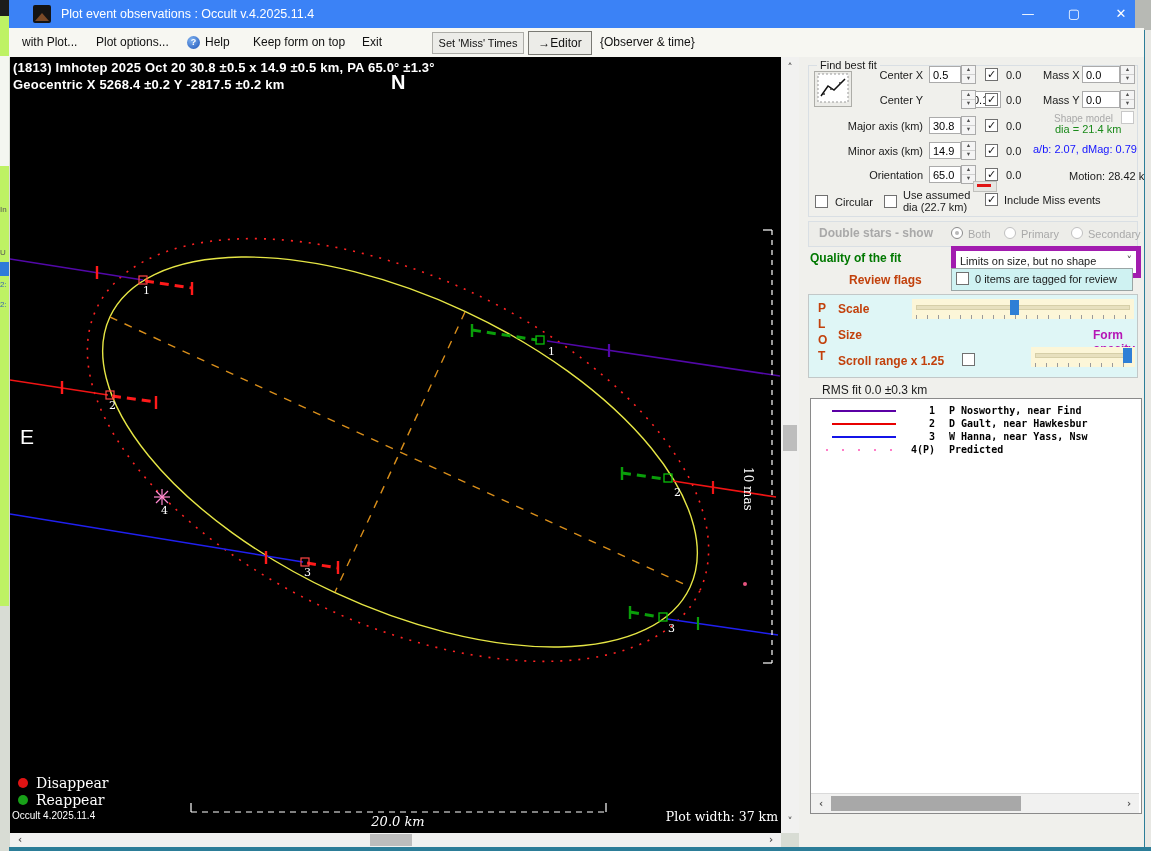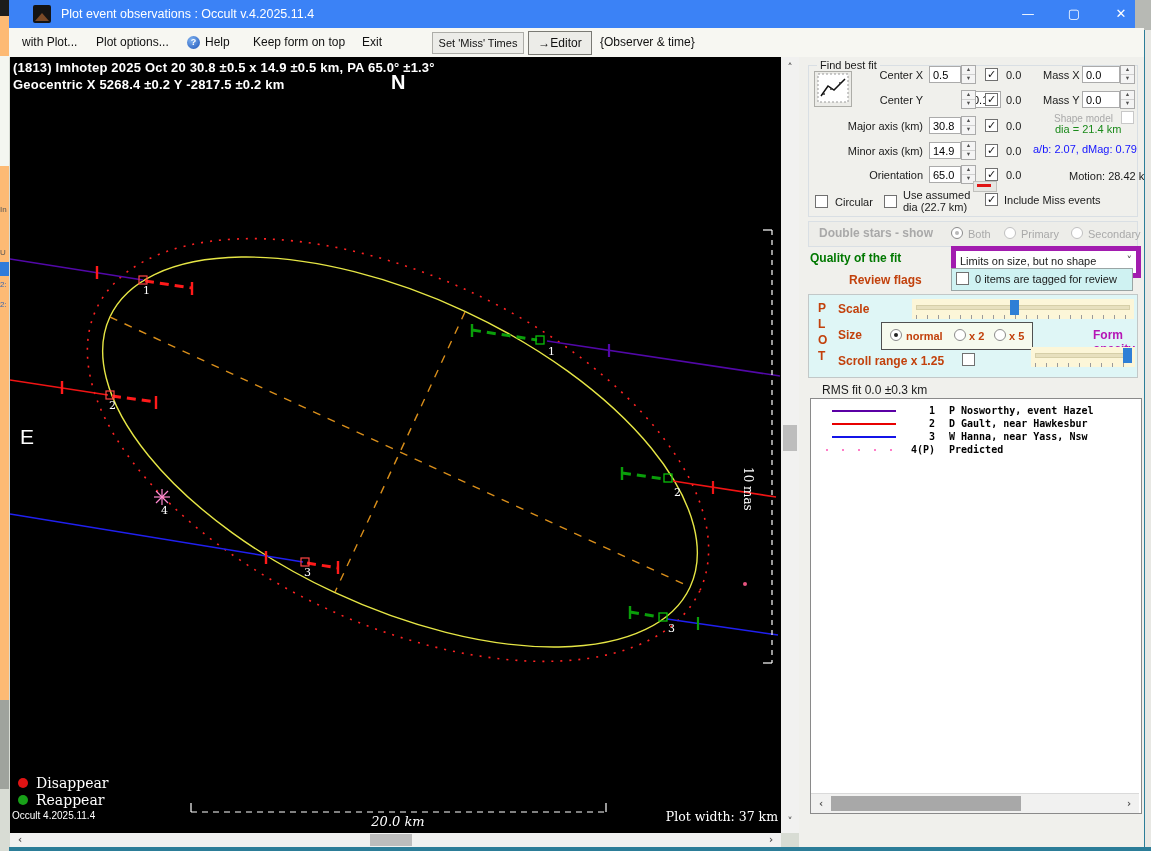--- a/index.html
+++ b/index.html
@@ -51,21 +51,21 @@
   .sbarrow{color:#555;font:bold 10px/14px "DejaVu Sans",sans-serif;text-align:center;}
   .sbthumb{background:#BDBDBD;}
   .mono{font:bold 10px/13px "DejaVu Sans Mono",monospace;color:#000;white-space:nowrap;}
   .sw{height:2px;}
 </style>
 </head>
 <body>
 
 <div id="screen">
 
-  <div class="abs" style="left:0;top:0;width:9px;height:789px;background:#fdba74;overflow:hidden;">
+  <div class="abs" style="left:0;top:0;width:9px;height:606px;background:#bef264;overflow:hidden;">
     <div class="abs" style="left:0;top:0;width:9px;height:16px;background:#1c1c1c;"></div>
     <div class="abs" style="left:0;top:56px;width:9px;height:110px;background:#F4F6F0;"></div>
     <div class="abs lbl" style="left:0;top:205px;font-size:8px;color:#555;">In</div>
     <div class="abs lbl" style="left:0;top:248px;font-size:8px;color:#555;">U</div>
     <div class="abs" style="left:0;top:262px;width:9px;height:14px;background:#2F7BD9;"></div>
     <div class="abs lbl" style="left:0;top:280px;font-size:8px;color:#3a66b0;">2:</div>
     <div class="abs lbl" style="left:0;top:300px;font-size:8px;color:#3a66b0;">2:</div>
     <div class="abs" style="left:0;top:700px;width:9px;height:151px;background:#9FA39D;"></div>
   </div>
 
@@ -300,44 +300,36 @@
       <span class="abs maroon" style="left:9px;top:22px;font-size:12px;">L</span>
       <span class="abs maroon" style="left:9px;top:38px;font-size:12px;">O</span>
       <span class="abs maroon" style="left:9px;top:54px;font-size:12px;">T</span>
       <span class="abs maroon" style="left:29px;top:7px;font-size:12px;">Scale</span>
       <div class="abs slider-track" style="left:103px;top:4px;width:222px;height:20px;">
         <div class="groove"></div>
         <div class="thumb" style="left:98px;top:1px;"></div>
         <div class="ticks"></div>
       </div>
       <span class="abs maroon" style="left:29px;top:33px;font-size:12px;">Size</span>
-      <div class="abs" style="left:72px;top:27px;width:150px;height:26px;background:#F6FAEE;border:1px solid #505050;">
-        <div class="abs radio sel" style="left:8px;top:6px;"></div>
-        <span class="abs maroon" style="left:24px;top:7px;font-size:11px;">normal</span>
-        <div class="abs radio" style="left:72px;top:6px;"></div>
-        <span class="abs maroon" style="left:87px;top:7px;font-size:11px;">x 2</span>
-        <div class="abs radio" style="left:112px;top:6px;"></div>
-        <span class="abs maroon" style="left:127px;top:7px;font-size:11px;">x 5</span>
-      </div>
       <span class="abs bold" style="left:236px;top:33px;font-size:12px;color:#B515B5;margin-left:48px;">Form opacity</span>
       <span class="abs maroon" style="left:29px;top:59px;font-size:12px;">Scroll range x 1.25</span>
       <div class="abs chk" style="left:153px;top:58px;"></div>
       <div class="abs slider-track" style="left:222px;top:52px;width:104px;height:20px;">
         <div class="groove"></div>
         <div class="thumb" style="left:92px;top:1px;"></div>
         <div class="ticks"></div>
       </div>
     </div>
 
     <span class="abs lbl" style="left:23px;top:326px;font-size:12px;">RMS fit 0.0 ±0.3 km</span>
 
     <div class="abs" style="left:11px;top:341px;width:330px;height:414px;background:#fff;border:1px solid #8A8A8A;">
       <div class="abs sw" style="left:21px;top:11px;width:64px;background:#5B00A5;"></div>
       <span class="abs mono" style="left:94px;top:5px;width:30px;text-align:right;">1</span>
-      <span class="abs mono" style="left:138px;top:5px;">P Nosworthy, event Hazel</span>
+      <span class="abs mono" style="left:138px;top:5px;">P Nosworthy, near Find</span>
       <div class="abs sw" style="left:21px;top:24px;width:64px;background:#E80000;"></div>
       <span class="abs mono" style="left:94px;top:18px;width:30px;text-align:right;">2</span>
       <span class="abs mono" style="left:138px;top:18px;">D Gault, near Hawkesbur</span>
       <div class="abs sw" style="left:21px;top:37px;width:64px;background:#1414E8;"></div>
       <span class="abs mono" style="left:94px;top:31px;width:30px;text-align:right;">3</span>
       <span class="abs mono" style="left:138px;top:31px;">W Hanna, near Yass, Nsw</span>
       <div class="abs" style="left:15px;top:50px;width:70px;height:2px;background:repeating-linear-gradient(90deg,#FF7EC8 0 2px,transparent 2px 16px);"></div>
       <span class="abs mono" style="left:94px;top:44px;width:30px;text-align:right;">4(P)</span>
       <span class="abs mono" style="left:138px;top:44px;">Predicted</span>
 

